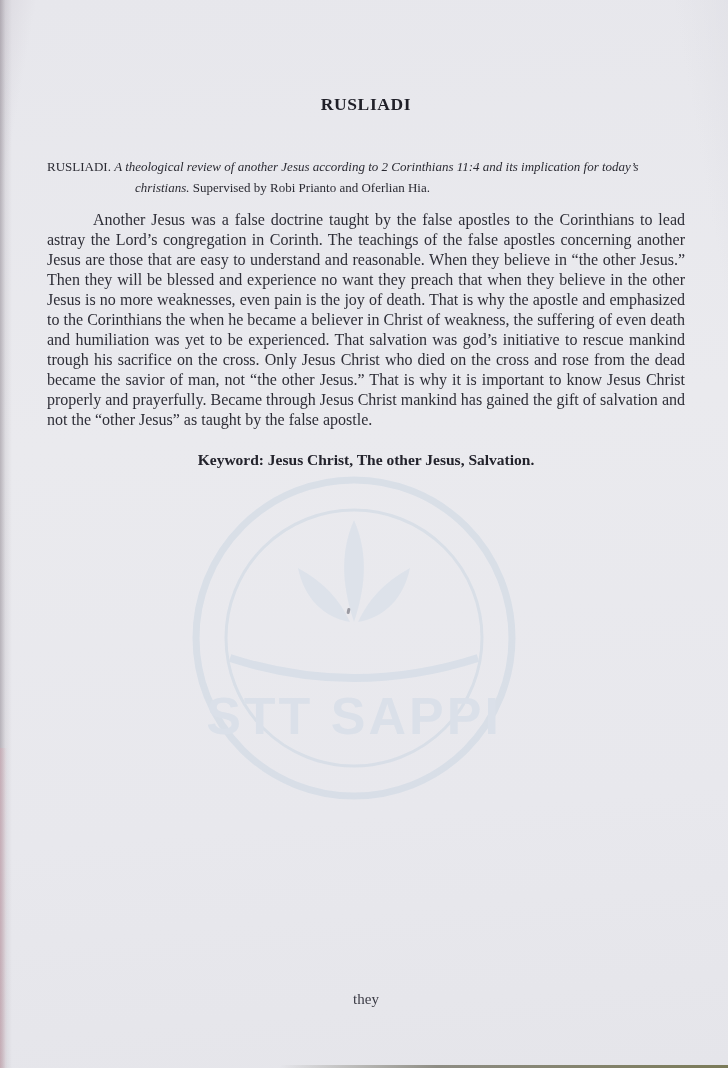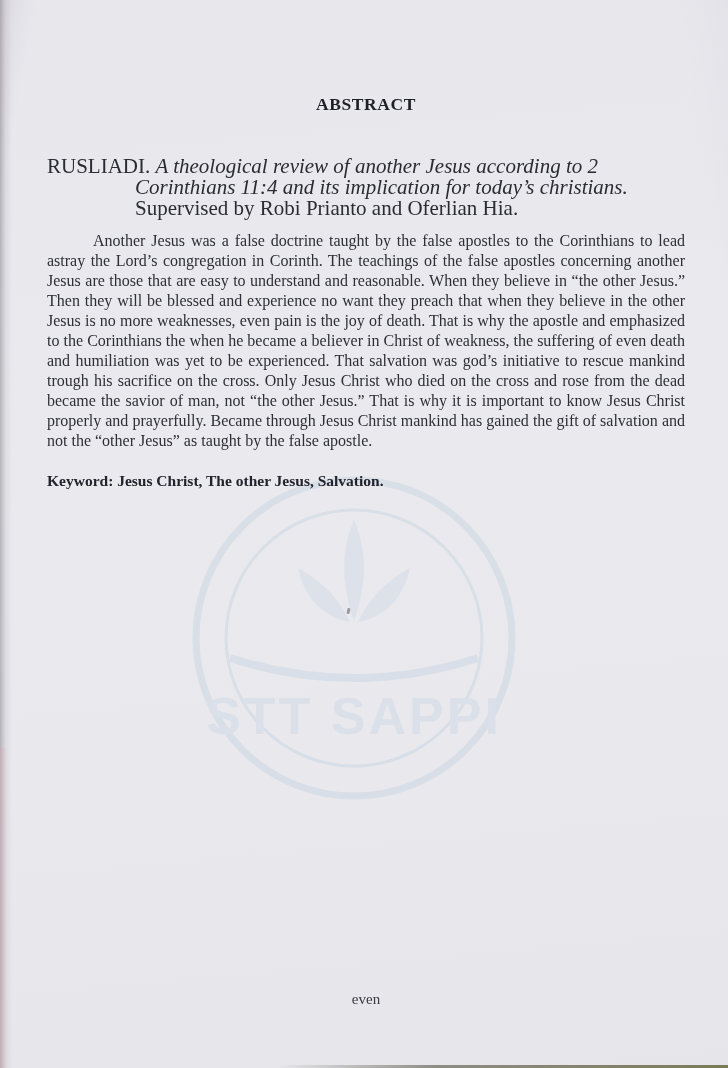--- a/index.html
+++ b/index.html
@@ -48,36 +48,37 @@
     position: absolute; left: 47px; top: 0; width: 638px;
   }
   .doc-title {
     margin: 0; padding-top: 94px;
     text-align: center;
     font-size: 17.5px; font-weight: bold; letter-spacing: 0.6px;
     color: #1f1f28;
   }
   .citation {
     margin: 41px 0 0 0;
-    font-size: 21px; line-height: 21px;
+    font-size: 13px; line-height: 21px;
     padding-left: 88px; text-indent: -88px;
     color: #2b2b33;
   }
   .citation .italic { font-style: italic; }
   .abstract-body {
     margin: 12px 0 0 0;
     font-size: 16px; line-height: 20px;
     text-align: justify;
     text-indent: 46px;
     color: #2e2e37;
   }
   .keywords {
     margin: 21px 0 0 0;
     font-size: 15.5px; font-weight: bold;
     color: #23232c;
+    text-align: center;
   }
   .page-number {
     position: absolute; left: 47px; width: 638px; top: 991px;
     text-align: center; font-size: 15px; color: #3a3a44;
   }
 </style>
 </head>
 <body>
 
 <div class="page">
@@ -93,30 +94,30 @@
       <path d="M120 96 C146 110 162 128 172 150 C146 146 126 126 120 96 Z"></path>
       <path d="M232 96 C206 110 190 128 180 150 C206 146 226 126 232 96 Z"></path>
     </g>
 
     <path d="M52 186 Q176 226 300 186" fill="none" stroke="#cdd8e4" stroke-width="8"></path>
 
     <text x="176" y="262" text-anchor="middle" font-family="Liberation Sans, sans-serif" font-weight="bold" font-size="52" letter-spacing="3" fill="#d0dae6">STT SAPPI</text>
   </svg>
 
   <div class="content">
-    <h1 class="doc-title">ABSTRACT</h1>
+    <h1 class="doc-title">RUSLIADI</h1>
 
     <p class="citation"><span>RUSLIADI.</span> <span class="italic">A theological review of another Jesus according to 2 Corinthians 11:4 and its implication for today’s christians.</span> <span>Supervised by Robi Prianto and Oferlian Hia.</span></p>
 
     <p class="abstract-body">Another Jesus was a false doctrine taught by the false apostles to the Corinthians to lead astray the Lord’s congregation in Corinth. The teachings of the false apostles concerning another Jesus are those that are easy to understand and reasonable. When they believe in “the other Jesus.” Then they will be blessed and experience no want they preach that when they believe in the other Jesus is no more weaknesses, even pain is the joy of death. That is why the apostle and emphasized to the Corinthians the when he became a believer in Christ of weakness, the suffering of even death and humiliation was yet to be experienced. That salvation was god’s initiative to rescue mankind trough his sacrifice on the cross. Only Jesus Christ who died on the cross and rose from the dead became the savior of man, not “the other Jesus.” That is why it is important to know Jesus Christ properly and prayerfully. Became through Jesus Christ mankind has gained the gift of salvation and not the “other Jesus” as taught by the false apostle.</p>
 
     <p class="keywords">Keyword: Jesus Christ, The other Jesus, Salvation.</p>
   </div>
 
-  <div class="page-number">even</div>
+  <div class="page-number">they</div>
 
   <div class="edge-left"></div>
   <div class="edge-left-pink"></div>
   <div class="edge-bottom"></div>
   <div class="speck" style="left:347px; top:608px;"></div>
   <div class="speck" style="left:658px; top:300px; height:4px; opacity:.5;"></div>
 
 </div>
 
 </body></html>

